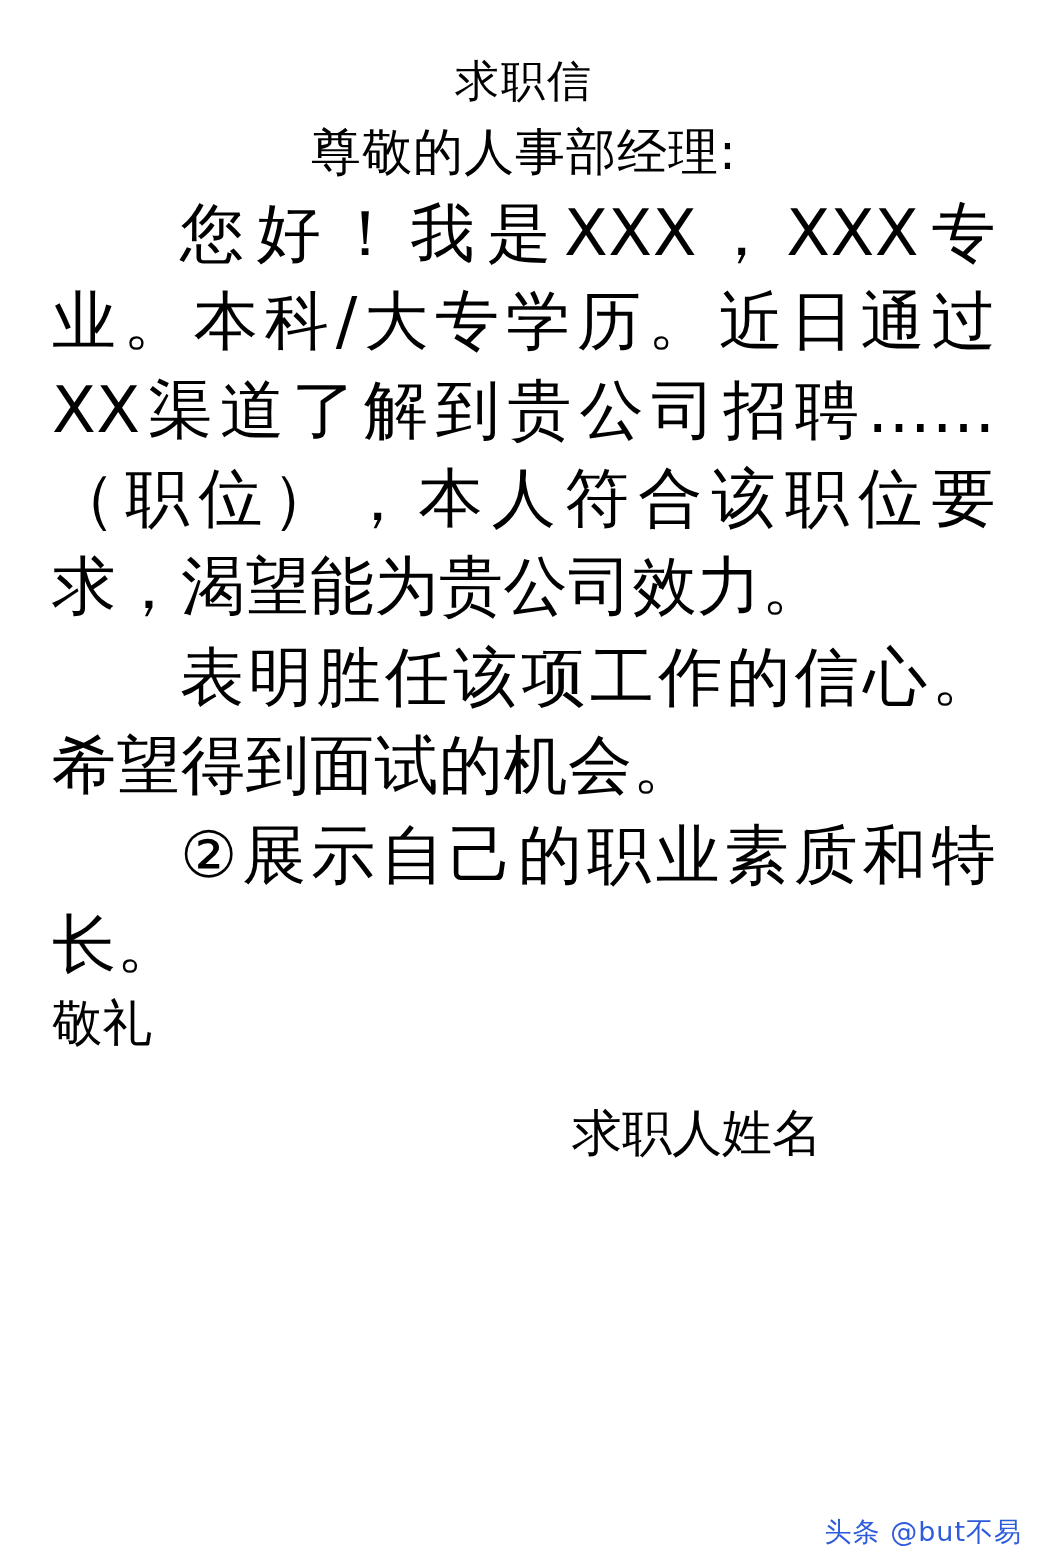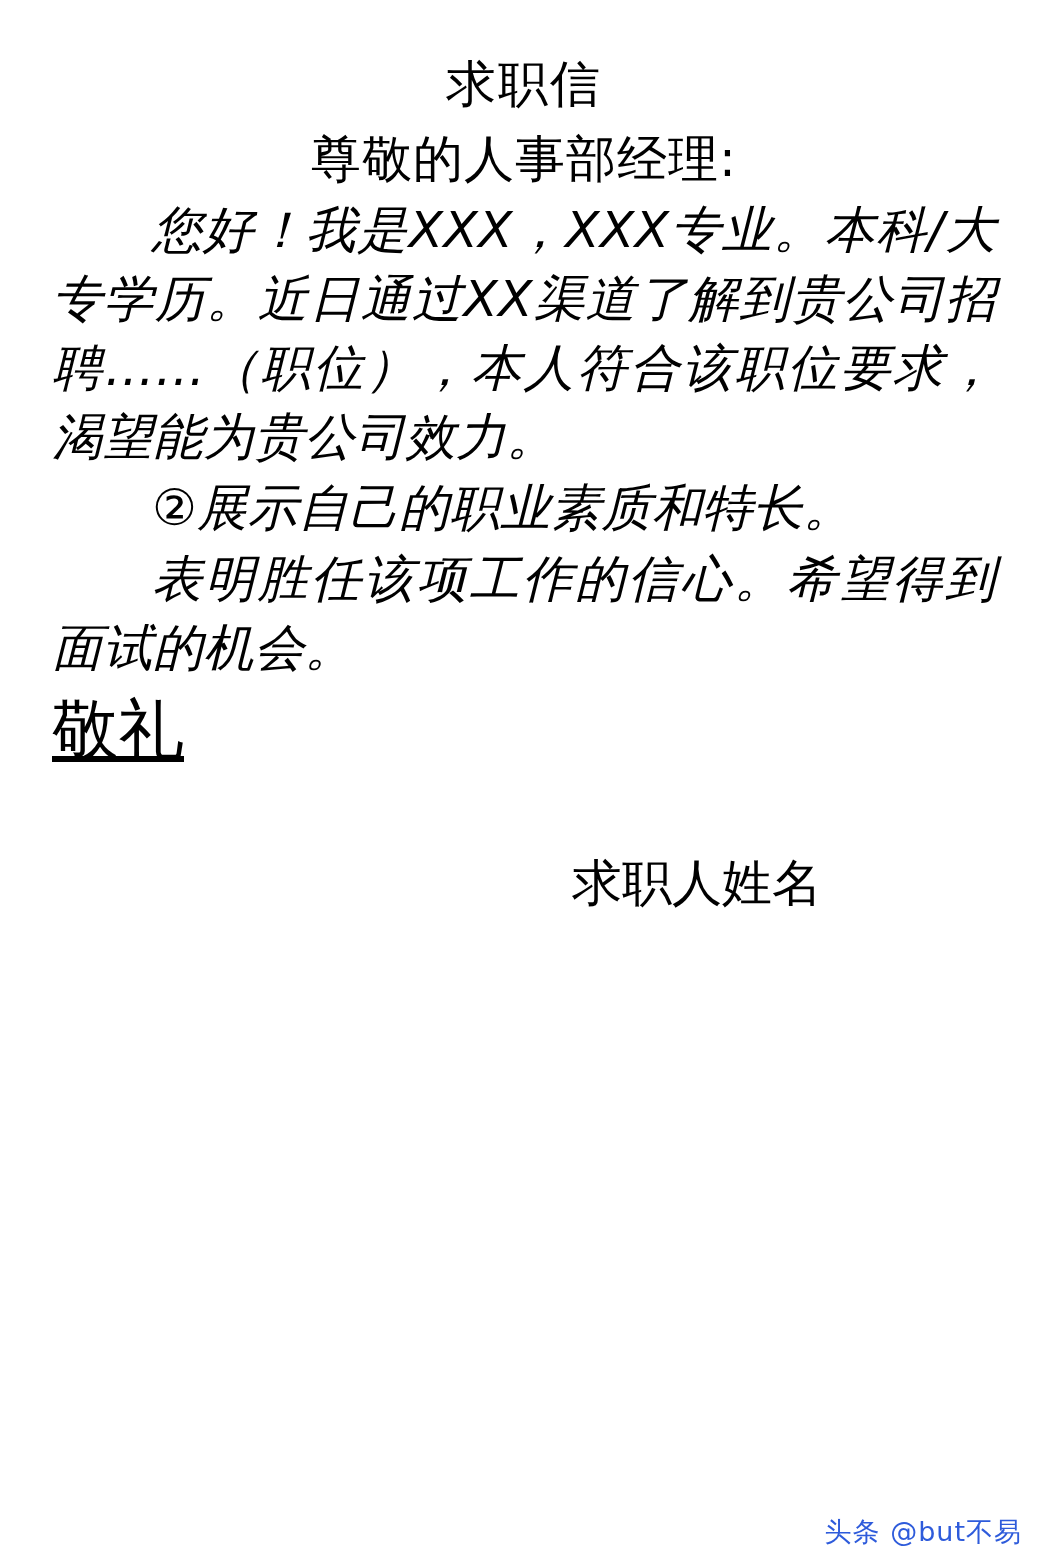--- a/index.html
+++ b/index.html
@@ -17,58 +17,56 @@
   }
   .page {
     position: relative;
     width: 1048px;
     height: 1566px;
     box-sizing: border-box;
     padding: 48px 52px 0 52px;
   }
   .doc-title {
     text-align: center;
-    font-size: 50px;
+    font-size: 44px;
     line-height: 1.15;
     letter-spacing: 2px;
     margin: 8px 0 14px 0;
     font-weight: 400;
   }
   .salutation {
     font-size: 50px;
     line-height: 1.25;
     letter-spacing: 1px;
     margin: 0 0 6px 0;
     text-align: center;
   }
   .para {
-    font-size: 50px;
+    font-size: 64px;
     line-height: 1.38;
     letter-spacing: 0.5px;
     text-indent: 2em;
     margin: 0 0 2px 0;
     text-align: justify;
     text-justify: inter-ideograph;
-    font-style: italic;
   }
   .closing-indent {
     font-size: 50px;
     line-height: 1.35;
     text-indent: 2em;
     margin: 4px 0 2px 0;
   }
   .closing-flat {
-    font-size: 66px;
+    font-size: 50px;
     line-height: 1.35;
     text-indent: 0;
     margin: 0 0 16px 0;
-    text-decoration: underline;
   }
   .sign-block {
-    margin-top: 72px;
+    margin-top: 39px;
     padding-left: 520px;
     font-size: 50px;
     line-height: 1.5;
   }
   .sign-line {
     white-space: nowrap;
   }
   .watermark {
     position: absolute;
     right: 26px;
@@ -85,23 +83,23 @@
 
 <div class="page">
 
   <div class="doc-title">求职信</div>
 
   <div class="salutation">尊敬的人事部经理:</div>
 
   <p class="para">您好！我是XXX，XXX专业。本科/大专学历。近日通过XX渠道了解到贵公司招聘……（职位），本人符合该职位要求，渴望能为贵公司效力。</p>
 
 
+  <p class="para">表明胜任该项工作的信心。希望得到面试的机会。</p>
+
   <p class="para">②展示自己的职业素质和特长。</p>
-
-  <p class="para">表明胜任该项工作的信心。希望得到面试的机会。</p>
 
   <div class="closing-flat">敬礼</div>
 
   <div class="sign-block">
     <div class="sign-line">求职人姓名</div>
   </div>
 
   <div class="watermark">头条 @but不易</div>
 
 </div>

